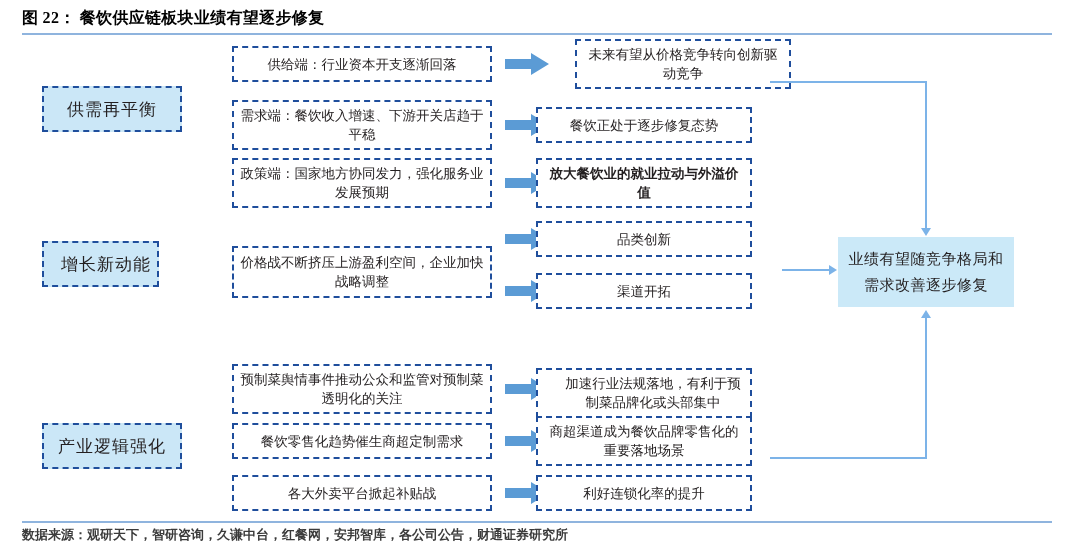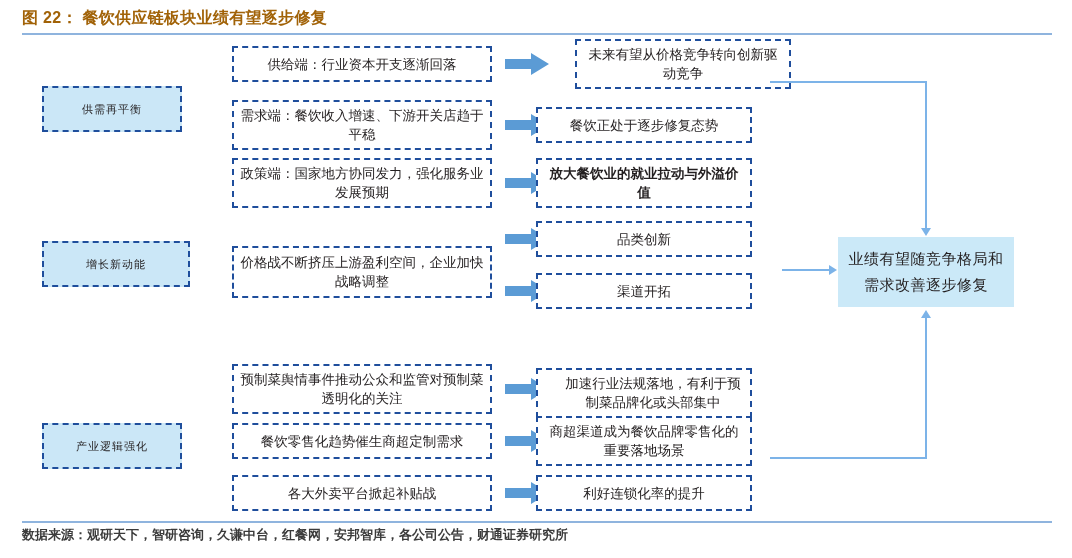--- a/index.html
+++ b/index.html
@@ -18,24 +18,24 @@
 
   
   #title-bar {
     position: absolute;
     left: 22px;
     top: 8px;
     width: 1030px;
     height: 26px;
   }
   #title-text {
-    font-family: Liberation Sans, sans-serif;
+    font-family: Liberation Serif, serif;
     font-weight: bold;
     font-size: 16px;
-    color: #a16207;
+    color: #000000;
     letter-spacing: .3px;
     white-space: nowrap;
   }
   #title-rule {
     position: absolute;
     left: 0;
     top: 25px;
     width: 1030px;
     height: 2px;
     background: #8fb4de;
@@ -63,21 +63,21 @@
     color: #231f20;
     padding: 2px 6px;
   }
   .dashed {
     border: 2px dashed #1f4e9c;
     background: #ffffff;
   }
   .cat {
     border: 2px dashed #1f4e9c;
     background: #cbe7f7;
-    font-size: 11px;
+    font-size: 17px;
     letter-spacing: 1px;
   }
   .conclusion {
     background: #cbe9f8;
     border: none;
     font-size: 15px;
     line-height: 26px;
     letter-spacing: .5px;
   }
 
@@ -144,21 +144,21 @@
   <div id="title-text">图 22：    餐饮供应链板块业绩有望逐步修复</div>
   <div id="title-rule"></div>
 </div>
 
 <div id="diagram">
 
   <div class="node cat" style="left:42px; top:52px; width:140px; height:46px;">
     <span>供需再平衡</span>
   </div>
 
-  <div class="node cat" style="left:42px; top:207px; width:148px; height:46px;">
+  <div class="node cat" style="left:42px; top:207px; width:117px; height:46px;justify-content:flex-end;">
     <span>增长新动能</span>
   </div>
 
   <div class="node cat" style="left:42px; top:389px; width:140px; height:46px;">
     <span>产业逻辑强化</span>
   </div>
 
   <div class="node dashed" style="left:232px; top:12px; width:260px; height:36px;font-family:Liberation Serif, serif;">
     <span>供给端：行业资本开支逐渐回落</span>
   </div>

